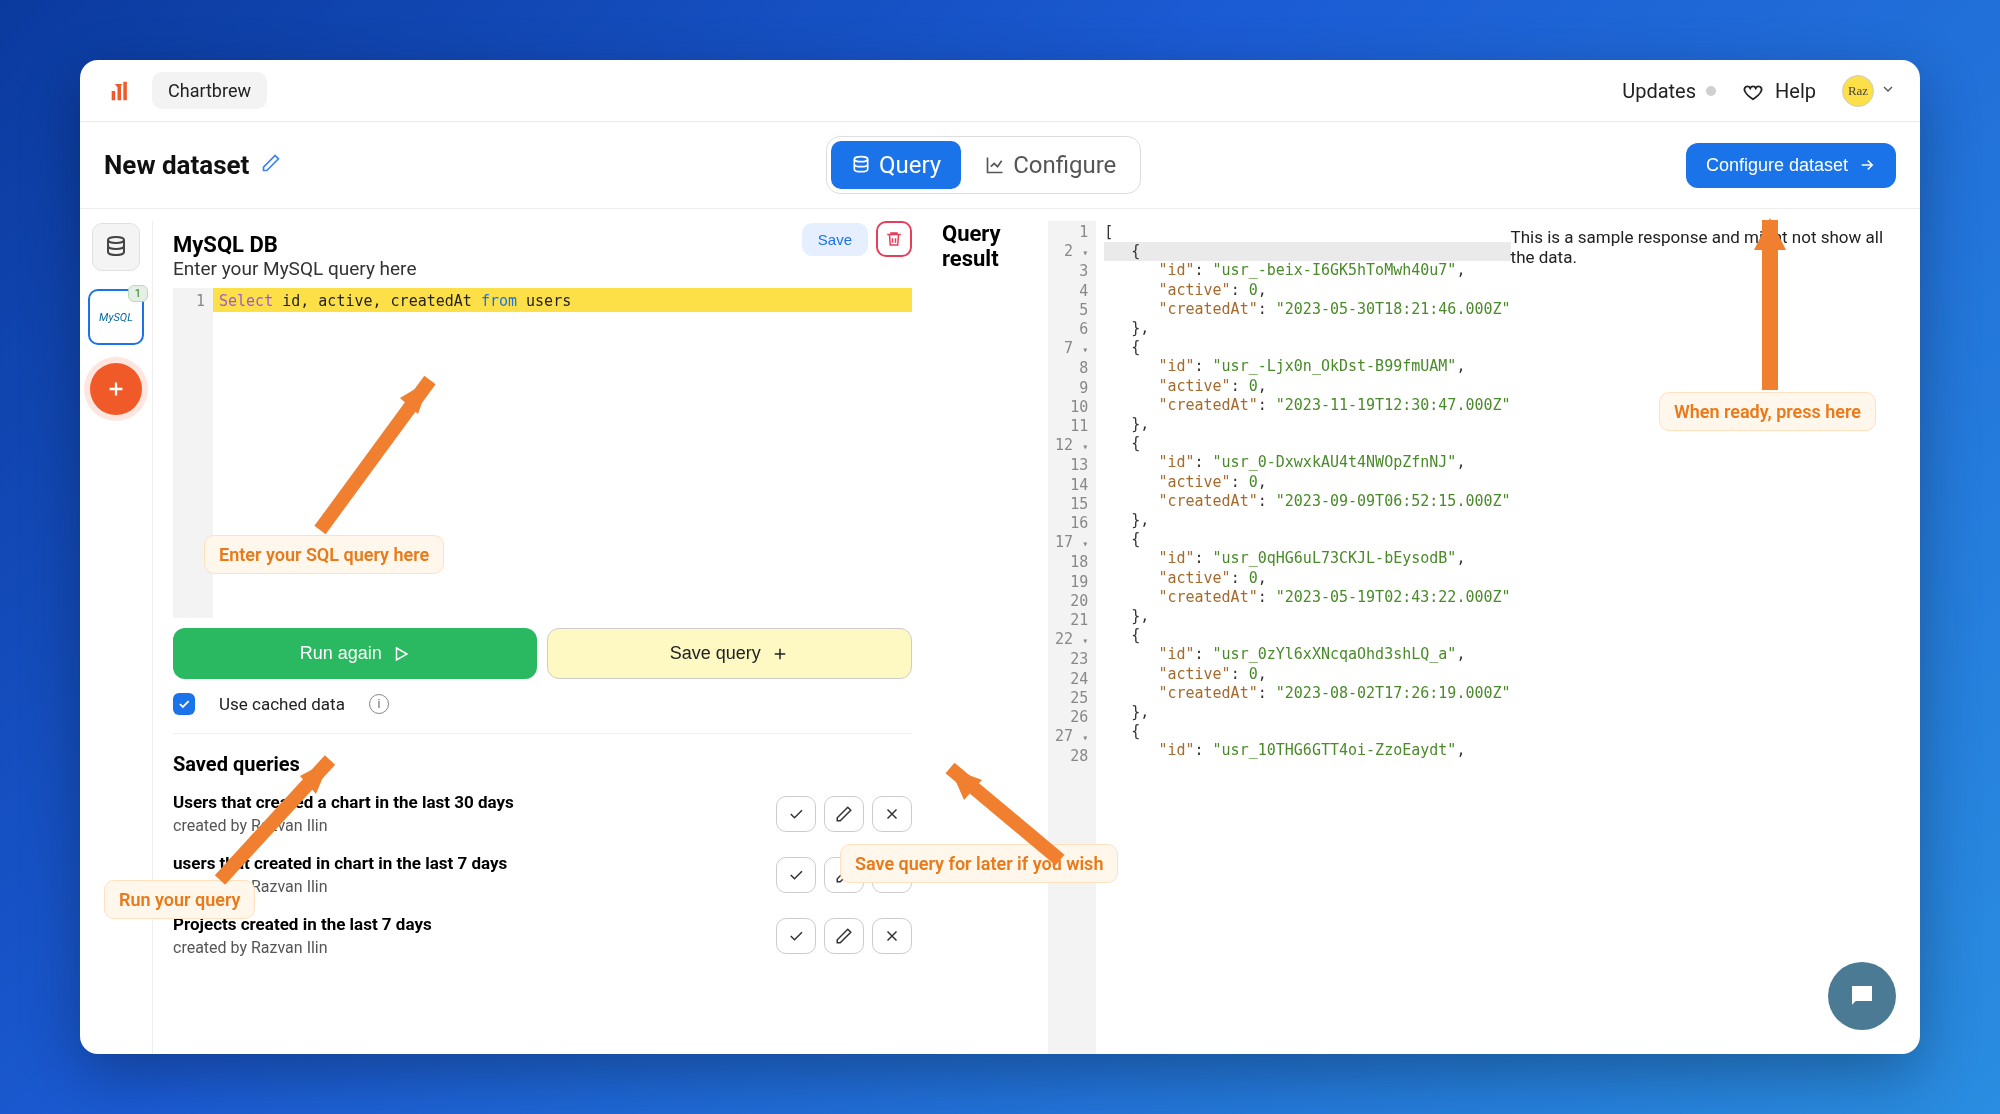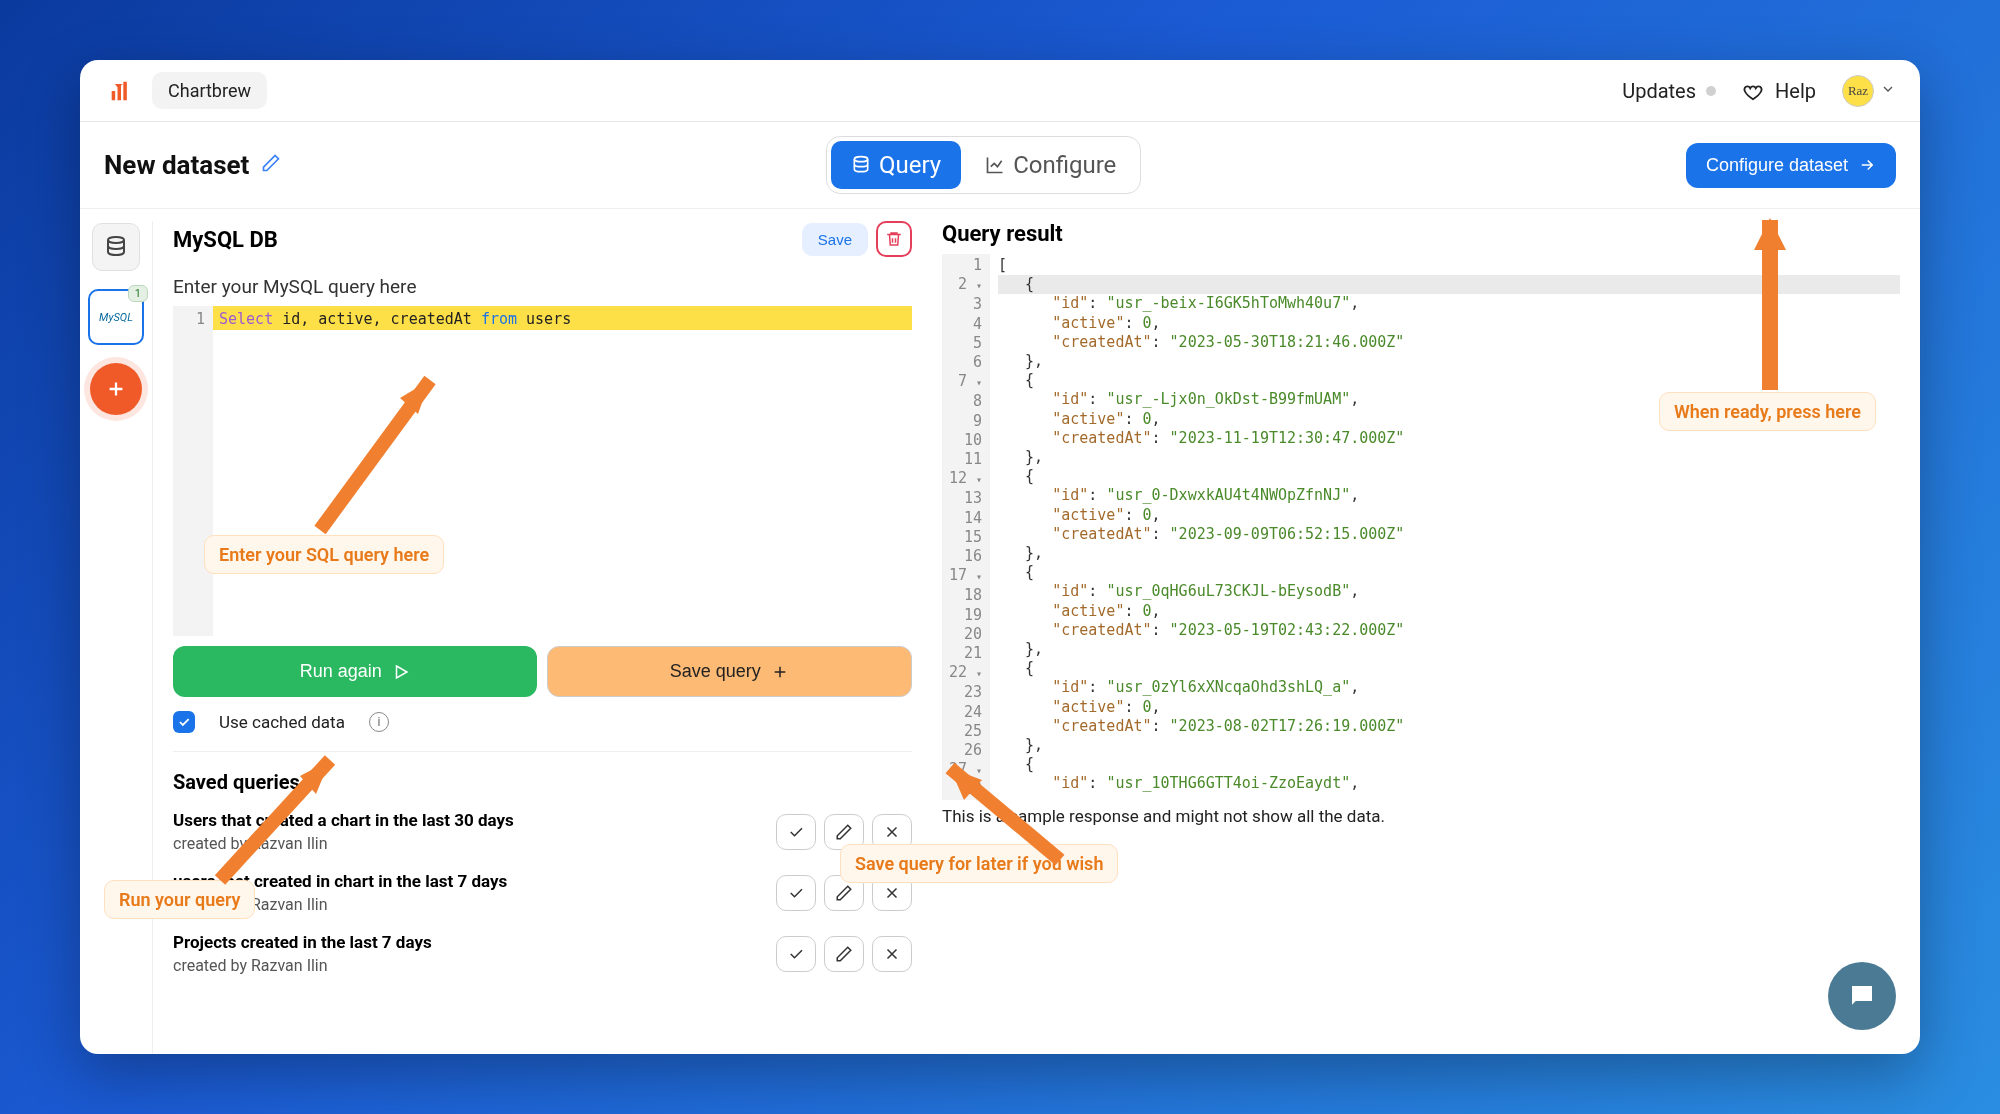--- a/index.html
+++ b/index.html
@@ -145,22 +145,21 @@
   overflow: hidden;
 }
 .left-col {
   width: 760px;
   border-left: 1px solid #eee;
   padding-left: 20px;
   display: flex;
   flex-direction: column;
 }
 .conn-header {
-  display: flex; justify-content: space-between; align-items: center;
-  margin-bottom: 18px;
+  display: flex; justify-content: space-between; align-items: flex-end;
 }
 .conn-title { font-size: 22px; font-weight: 700; }
 .conn-actions { display: flex; gap: 8px; align-items: center; }
 .save-chip {
   background: #e6efff; color: #1a73e8;
   border: none; padding: 8px 16px; border-radius: 10px;
   font-size: 15px;
 }
 .trash-btn {
   width: 36px; height: 36px; border: 2px solid #e53e5a;
@@ -187,21 +186,21 @@
 .code-line .kw { color: #9b5bd2; }
 .code-line .kw2 { color: #1a73e8; }
 .btn-row { display: flex; gap: 10px; margin-top: 10px; }
 .run-btn {
   flex: 1; background: #2ab860; color: #fff;
   border: none; border-radius: 12px;
   padding: 14px; font-size: 18px;
   display: flex; align-items: center; justify-content: center; gap: 10px;
 }
 .savequery-btn {
-  flex: 1; background: #fdba74; color: #222;
+  flex: 1; background: #fef9c3; color: #222;
   border: 1px solid #ccc; border-radius: 12px;
   padding: 14px; font-size: 18px;
   display: flex; align-items: center; justify-content: center; gap: 10px;
 }
 .cached-row {
   display: flex; align-items: center; gap: 24px;
   margin-top: 14px; font-size: 17px; color: #222;
   padding-bottom: 18px;
   border-bottom: 1px solid #eee;
 }
@@ -222,21 +221,21 @@
 }
 .saved-text .name { font-weight: 700; font-size: 17px; margin-bottom: 4px; }
 .saved-text .by { font-size: 16px; color: #555; }
 .saved-actions { display: flex; gap: 8px; }
 .icon-btn {
   width: 40px; height: 36px; border: 1px solid #ccc;
   border-radius: 10px; background: #fff;
   display: flex; align-items: center; justify-content: center;
   color: #333;
 }
-.right-col { flex: 1; display: flex; flex-direction: column; }
+.right-col { flex: 1; display: flex; flex-direction: row; }
 .result-title { font-size: 22px; font-weight: 700; margin-bottom: 8px; }
 .result-editor {
   font-family: "SFMono-Regular", Consolas, monospace;
   font-size: 15px;
   display: flex;
 }
 .result-gutter {
   width: 48px; background: #f3f3f3; text-align: right;
   padding: 2px 8px 0 0; color: #888;
   line-height: 19.2px;

